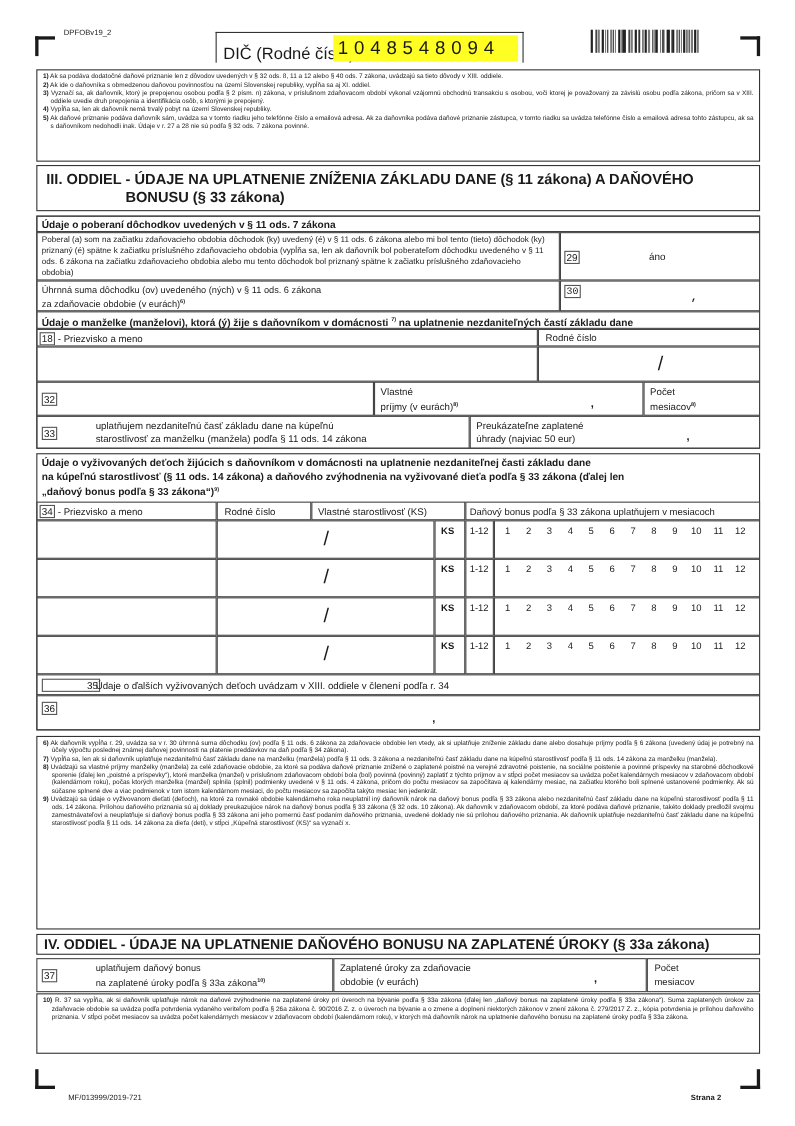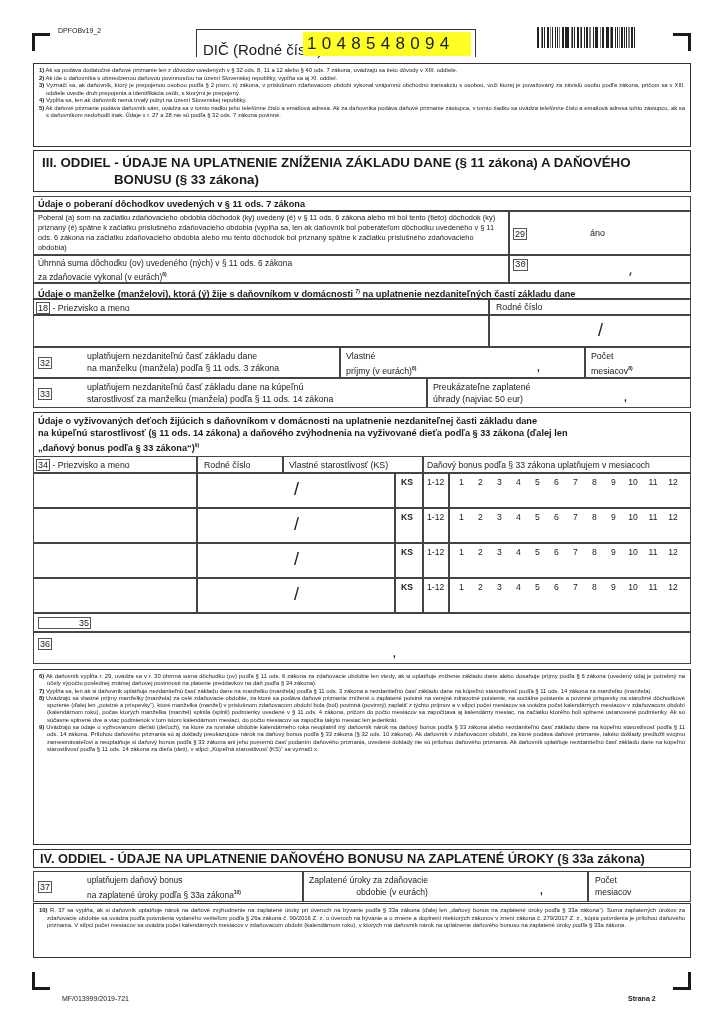--- a/index.html
+++ b/index.html
@@ -121,21 +121,21 @@
 <div class="cell bold" style="left:33px; top:196px; width:658px; height:15px; padding:2px 4px; font-size:9.2px;">Údaje o poberaní dôchodkov uvedených v § 11 ods. 7 zákona</div>
 
 <div class="cell" style="left:33px; top:211px; width:476px; height:44px; padding:1px 4px; font-size:7.4px; line-height:10px;">Poberal (a) som na začiatku zdaňovacieho obdobia dôchodok (ky) uvedený (é) v § 11 ods. 6 zákona alebo mi bol tento (tieto) dôchodok (ky) priznaný (é) spätne k začiatku príslušného zdaňovacieho obdobia (vypĺňa sa, len ak daňovník bol poberateľom dôchodku uvedeného v § 11 ods. 6 zákona na začiatku zdaňovacieho obdobia alebo mu tento dôchodok bol priznaný spätne k začiatku príslušného zdaňovacieho obdobia)</div>
 <div class="cell" style="left:509px; top:211px; width:182px; height:44px;">
   <span class="num" style="position:absolute; left:3px; top:16px;">29</span>
   <span style="position:absolute; left:80px; top:16px; font-size:9px;">áno</span>
 </div>
 
 <div class="cell" style="left:33px; top:255px; width:476px; height:28px; padding:2px 4px; font-size:8.4px; line-height:11px;">
   <div>Úhrnná suma dôchodku (ov) uvedeného (ných) v § 11 ods. 6 zákona</div>
-  <div><span>za zdaňovacie vykonal (v eurách)</span><span class="sup">6)</span></div>
+  <div><span>za zdaňovacie obdobie (v eurách)</span><span class="sup">6)</span></div>
 </div>
 <div class="cell" style="left:509px; top:255px; width:182px; height:28px;font-family:Liberation Mono, monospace;">
   <span class="num" style="position:absolute; left:3px; top:3px;">30</span>
   <span class="comma" style="left:118px; top:11px;">,</span>
 </div>
 
 <div class="cell bold" style="left:33px; top:283px; width:658px; height:16px; padding:2px 4px; font-size:9.2px;">
   <span>Údaje o manželke (manželovi), ktorá (ý) žije s daňovníkom v domácnosti</span>
   <span class="sup">7)</span>
   <span>na uplatnenie nezdaniteľných častí základu dane</span>
@@ -146,24 +146,20 @@
   <span>- Priezvisko a meno</span>
 </div>
 <div class="cell" style="left:489px; top:299px; width:202px; height:16px; padding:2px 6px; font-size:8.8px;">Rodné číslo</div>
 <div class="cell" style="left:33px; top:315px; width:456px; height:32px;"></div>
 <div class="cell" style="left:489px; top:315px; width:202px; height:32px;">
   <span class="slash" style="left:108px; top:9px;">/</span>
 </div>
 
 <div class="cell" style="left:33px; top:347px; width:307px; height:31px;">
   <span class="num" style="position:absolute; left:4px; top:9px;">32</span>
-  <div style="position:absolute; left:53px; top:3px; font-size:8.8px; line-height:11.5px;">
-    <div>uplatňujem nezdaniteľnú časť základu dane</div>
-    <div>na manželku (manžela) podľa § 11 ods. 3 zákona</div>
-  </div>
 </div>
 <div class="cell" style="left:340px; top:347px; width:245px; height:31px;">
   <div style="position:absolute; left:5px; top:3px; font-size:8.8px; line-height:11.5px;">
     <div>Vlastné</div>
     <div><span>príjmy (v eurách)</span><span class="sup">8)</span></div>
   </div>
   <span class="comma" style="left:196px; top:15px;">,</span>
 </div>
 <div class="cell" style="left:585px; top:347px; width:106px; height:31px;">
   <div style="position:absolute; left:5px; top:3px; font-size:8.8px; line-height:11.5px;">
@@ -304,20 +300,21 @@
         <span style="width: 19px;">9</span>
         <span style="width: 20px;">10</span>
         <span style="width: 20px;">11</span>
         <span style="width: 20px;">12</span>
       </div>
     </div>
   </div>
 
 <div class="cell" style="left:33px; top:613px; width:658px; height:19px;">
   <span class="num" style="position:absolute; left:4px; top:3px;padding-left:40px;">35</span>
+  <span style="position:absolute; left:53px; top:4px; font-size:8.8px;">Údaje o ďalších vyživovaných deťoch uvádzam v XIII. oddiele v členení podľa r. 34</span>
 </div>
 
 <div class="cell" style="left:33px; top:632px; width:658px; height:32px;">
   <span class="num" style="position:absolute; left:4px; top:5px;">36</span>
   <span class="comma" style="left:359px; top:16px;">,</span>
 </div>
 
 <div class="box notes-mid" id="notes-mid">
     <p><b>6)</b> <span>Ak daňovník vypĺňa r. 29, uvádza sa v r. 30 úhrnná suma dôchodku (ov) podľa § 11 ods. 6 zákona za zdaňovacie obdobie len vtedy, ak si uplatňuje zníženie základu dane alebo dosahuje príjmy podľa § 6 zákona (uvedený údaj je potrebný na účely výpočtu poslednej známej daňovej povinnosti na platenie preddavkov na daň podľa § 34 zákona).</span></p>
     <p><b>7)</b> <span>Vypĺňa sa, len ak si daňovník uplatňuje nezdaniteľnú časť základu dane na manželku (manžela) podľa § 11 ods. 3 zákona a nezdaniteľnú časť základu dane na kúpeľnú starostlivosť podľa § 11 ods. 14 zákona za manželku (manžela).</span></p>
@@ -327,21 +324,21 @@
 
 <div class="box sec4-title">IV. ODDIEL - ÚDAJE NA UPLATNENIE DAŇOVÉHO BONUSU NA ZAPLATENÉ ÚROKY (§ 33a zákona)</div>
 <div class="cell" style="left:33px; top:871px; width:270px; height:31px;">
   <span class="num" style="position:absolute; left:4px; top:9px;">37</span>
   <div style="position:absolute; left:53px; top:3px; font-size:8.4px; line-height:11.5px;">
     <div>uplatňujem daňový bonus</div>
     <div><span>na zaplatené úroky podľa § 33a zákona</span><span class="sup">10)</span></div>
   </div>
 </div>
 <div class="cell" style="left:303px; top:871px; width:285px; height:31px;">
-  <div style="position:absolute; left:5px; top:3px; font-size:8.6px; line-height:11.5px;text-align:right;">
+  <div style="position:absolute; left:5px; top:3px; font-size:8.6px; line-height:11.5px;">
     <div>Zaplatené úroky za zdaňovacie</div>
     <div>obdobie (v eurách)</div>
   </div>
   <span class="comma" style="left:236px; top:14px;">,</span>
 </div>
 <div class="cell" style="left:588px; top:871px; width:103px; height:31px;">
   <div style="position:absolute; left:6px; top:3px; font-size:8.6px; line-height:11.5px;">
     <div>Počet</div>
     <div>mesiacov</div>
   </div>

